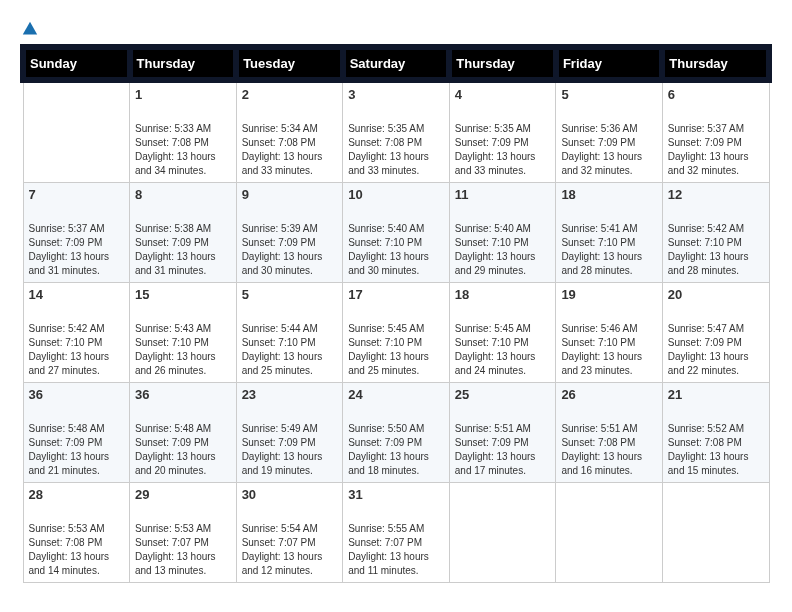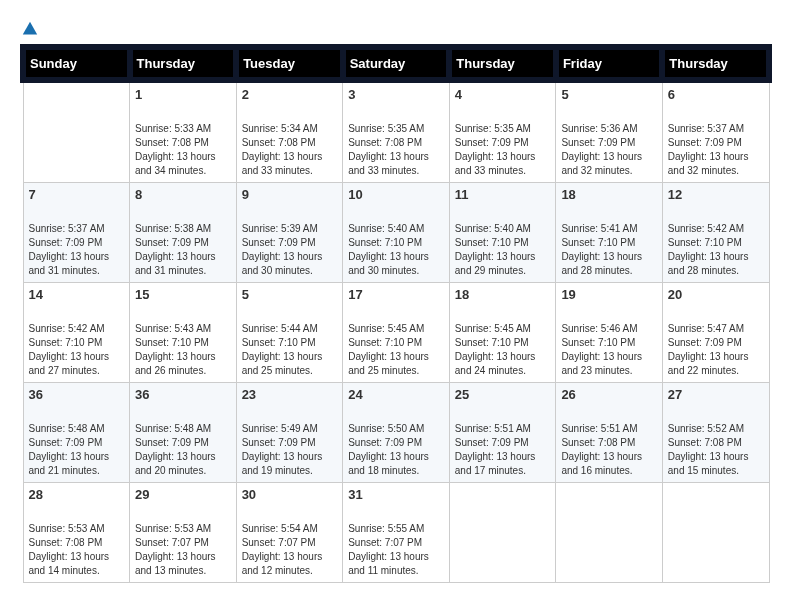--- a/index.html
+++ b/index.html
@@ -224,21 +224,21 @@
         </td>
         <td>
           <span class="day-number">25</span>
           <div class="day-info">Sunrise: 5:51 AM<br>Sunset: 7:09 PM<br>Daylight: 13 hours and 17 minutes.</div>
         </td>
         <td>
           <span class="day-number">26</span>
           <div class="day-info">Sunrise: 5:51 AM<br>Sunset: 7:08 PM<br>Daylight: 13 hours and 16 minutes.</div>
         </td>
         <td>
-          <span class="day-number">27</span>
+          <span class="day-number">21</span>
           <div class="day-info">Sunrise: 5:52 AM<br>Sunset: 7:08 PM<br>Daylight: 13 hours and 15 minutes.</div>
         </td>
       </tr>
       <tr>
         <td>
           <span class="day-number">28</span>
           <div class="day-info">Sunrise: 5:53 AM<br>Sunset: 7:08 PM<br>Daylight: 13 hours and 14 minutes.</div>
         </td>
         <td>
           <span class="day-number">29</span>

